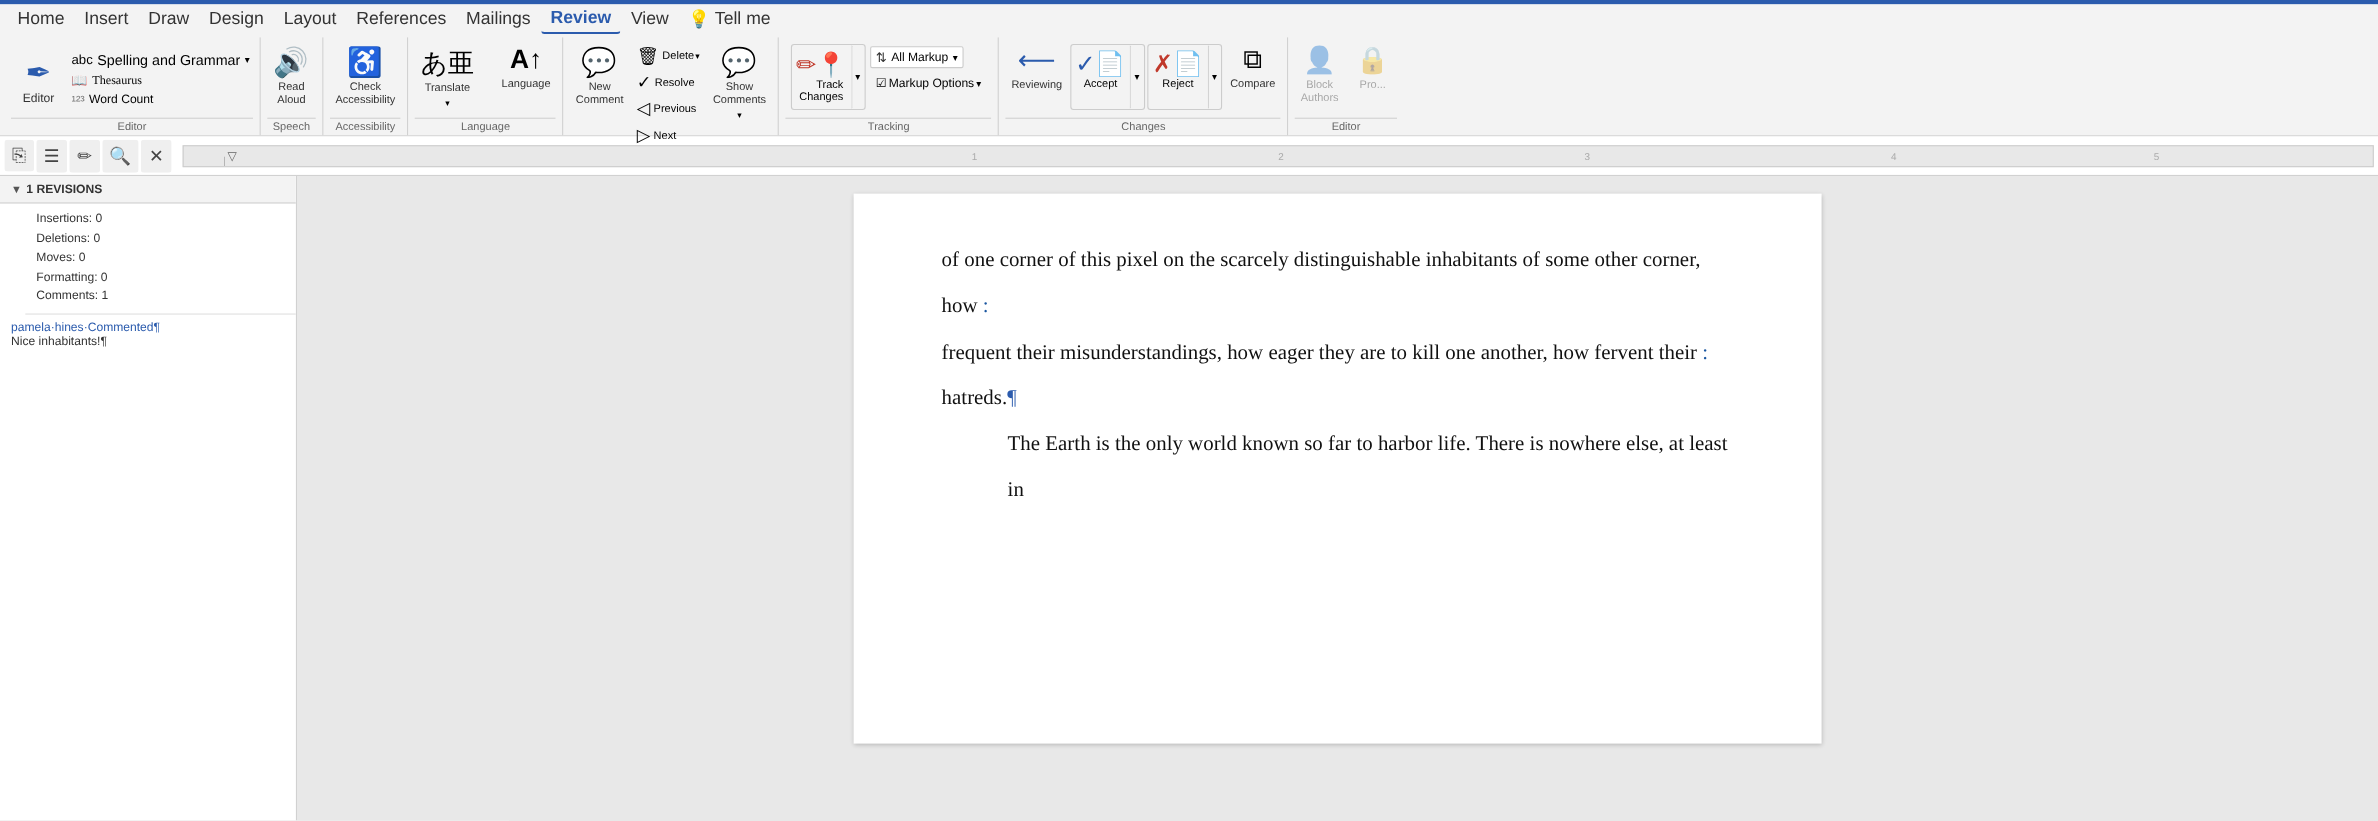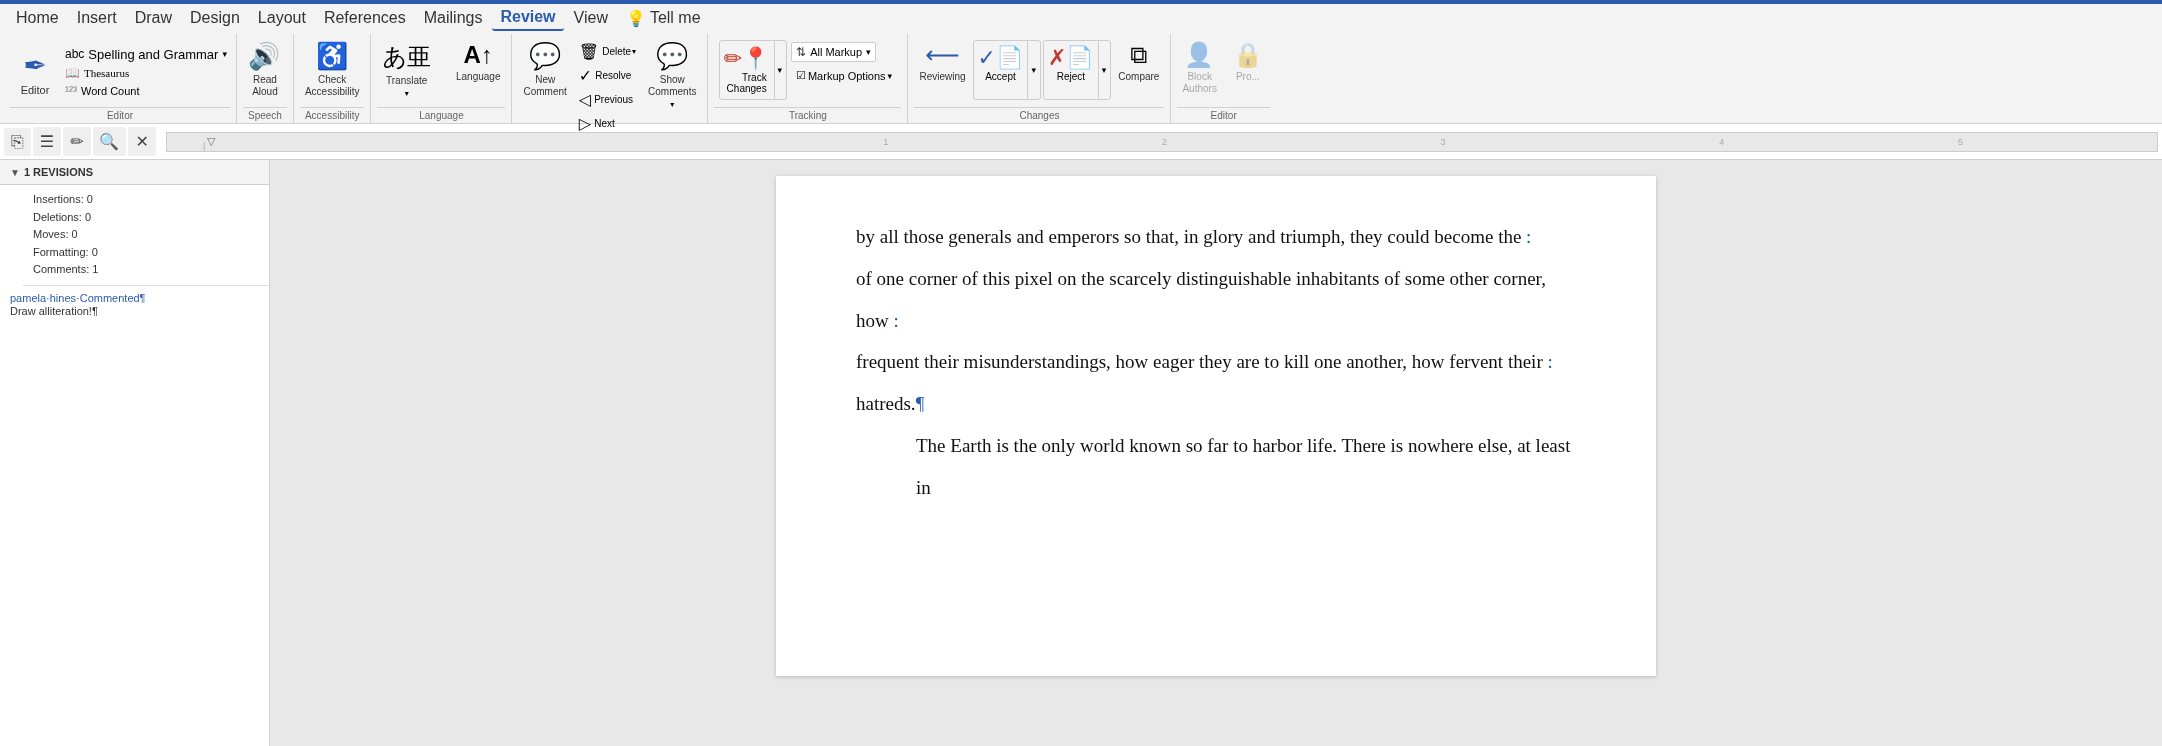--- a/index.html
+++ b/index.html
@@ -516,31 +516,28 @@
     </div>
     <div class="revisions-body">
       <div>Insertions: 0</div>
       <div>Deletions: 0</div>
       <div>Moves: 0</div>
       <div>Formatting: 0</div>
       <div>Comments: 1</div>
     </div>
     <div class="comment-item">
       <div class="comment-author">pamela·hines·Commented¶</div>
-      <div class="comment-text">Draw alliteration!¶</div>
+      <div class="comment-text">Nice inhabitants!¶</div>
     </div>
   </div>
 
   <div class="document-area">
     <div class="document-page">
       <div class="doc-text">
         <div>
-          by all those generals and emperors so that, in glory and triumph, they could become the<span class="tracked-dot"> :</span>
-        </div>
-        <div>
           of one corner of this pixel on the scarcely distinguishable inhabitants of some other corner, how<span class="tracked-dot"> :</span>
         </div>
         <div>
           frequent their misunderstandings, how eager they are to kill one another, how fervent their<span class="tracked-dot"> :</span>
         </div>
         <div>
           hatreds.<span class="pilcrow">¶</span>
         </div>
         <div>
           <span class="indent-text">The Earth is the only world known so far to harbor life. There is nowhere else, at least in</span>

